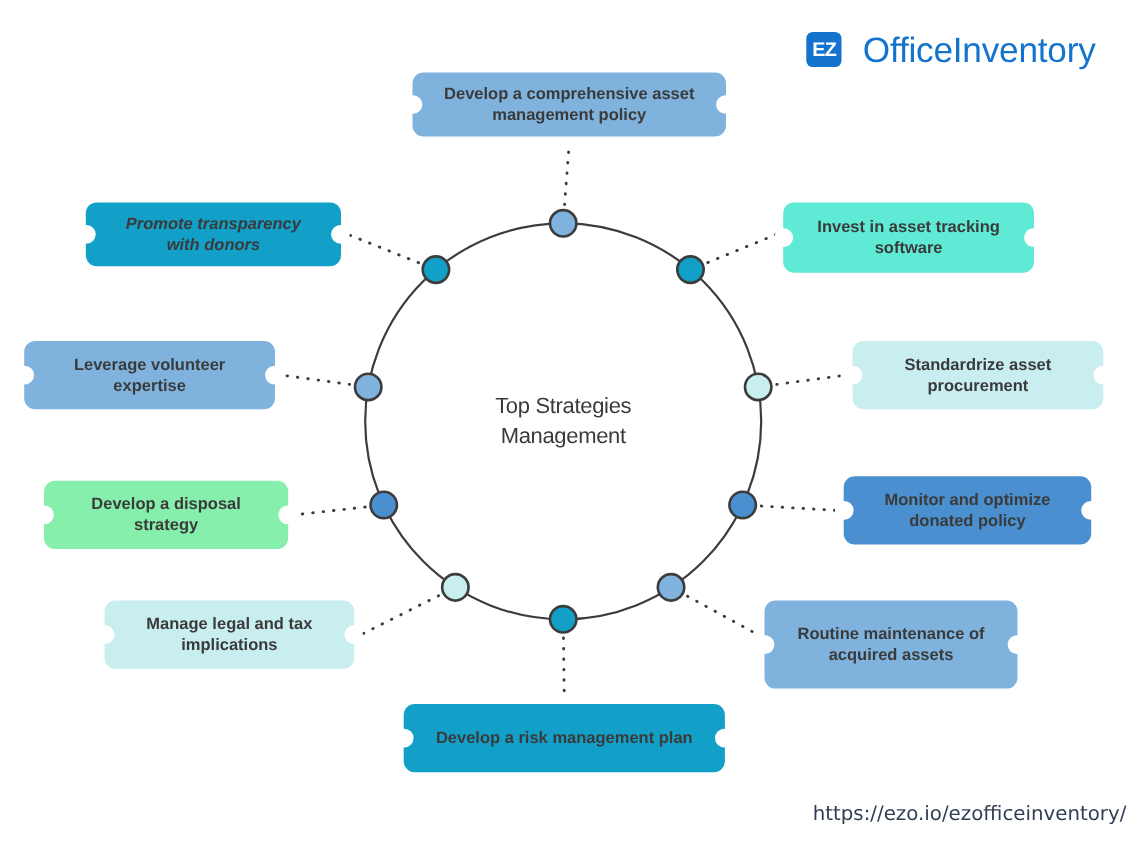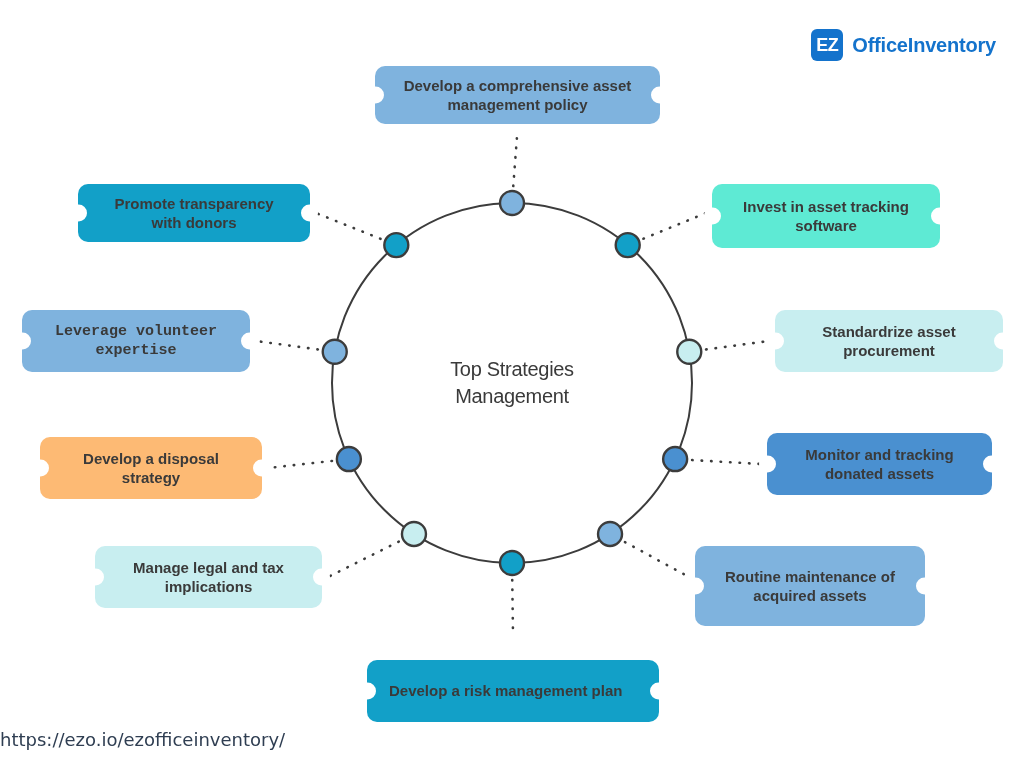--- a/index.html
+++ b/index.html
@@ -24,40 +24,40 @@
     height: 768px;
   }
 
   
   #brand {
     position: absolute;
     right: 28px;
     top: 28px;
     display: flex;
     align-items: center;
-    gap: 9px;
+    gap: 19px;
     height: 34px;
   }
   #brand .mark {
     width: 32px;
     height: 32px;
     border-radius: 6px;
     background: #1473CC;
     color: #ffffff;
     font-size: 18px;
     font-weight: bold;
     letter-spacing: -0.5px;
     display: flex;
     align-items: center;
     justify-content: center;
     font-family: "Liberation Sans", sans-serif;
   }
   #brand .wordmark {
-    font-size: 20px;
-    font-weight: bold;
+    font-size: 32px;
+    font-weight: normal;
     color: #1473CC;
     letter-spacing: -0.2px;
     white-space: nowrap;
   }
 
   
   #ring-svg {
     position: absolute;
     left: 0;
     top: 0;
@@ -81,21 +81,21 @@
     letter-spacing: -0.3px;
   }
   #center-title .ln { display: block; white-space: nowrap; }
 
   
   .banner {
     position: absolute;
     box-sizing: border-box;
     display: flex;
     align-items: center;
-    justify-content: flex-start;
+    justify-content: center;
     text-align: center;
     font-size: 15px;
     font-weight: bold;
     line-height: 1.28;
     color: #3a3a3a;
     padding: 9px 22px;
     border-radius: 10px;
   }
   .banner .txt { display: block; }
 
@@ -113,21 +113,21 @@
   }
   .banner::before { left: -8px; }
   .banner::after  { right: -8px; }
 
   
   #footer-url {
     position: absolute;
     left: 0;
     right: 0;
     top: 729px;
-    text-align: left;
+    text-align: right;
     font-size: 18px;
     color: #2f3e52;
     font-family: "DejaVu Sans", sans-serif;
   }
 </style>
 </head>
 <body>
 
 <div id="stage">
 
@@ -169,37 +169,37 @@
       <div class="banner" style="left: 375px; top: 66px; width: 285px; height: 58px; background: rgb(127, 179, 222);">
         <span class="txt">Develop a comprehensive asset management policy</span>
       </div>
       <div class="banner" style="left: 712px; top: 184px; width: 228px; height: 64px; background: #5eead4;">
         <span class="txt">Invest in asset tracking software</span>
       </div>
       <div class="banner" style="left: 775px; top: 310px; width: 228px; height: 62px; background: rgb(200, 238, 240);">
         <span class="txt">Standardrize asset procurement</span>
       </div>
       <div class="banner" style="left: 767px; top: 433px; width: 225px; height: 62px; background: rgb(74, 144, 208);">
-        <span class="txt">Monitor and tracking donated assets</span>
+        <span class="txt">Monitor and optimize donated policy</span>
       </div>
       <div class="banner" style="left: 695px; top: 546px; width: 230px; height: 80px; background: rgb(127, 179, 222);">
         <span class="txt">Routine maintenance of acquired assets</span>
       </div>
-      <div class="banner" style="left: 367px; top: 640px; width: 292px; height: 62px; background: rgb(18, 160, 200); margin-top: 20px;">
+      <div class="banner" style="left: 367px; top: 640px; width: 292px; height: 62px; background: rgb(18, 160, 200);">
         <span class="txt">Develop a risk management plan</span>
       </div>
       <div class="banner" style="left: 95px; top: 546px; width: 227px; height: 62px; background: rgb(200, 238, 240);">
         <span class="txt">Manage legal and tax implications</span>
       </div>
-      <div class="banner" style="left: 40px; top: 437px; width: 222px; height: 62px; background: #fdba74;">
+      <div class="banner" style="left: 40px; top: 437px; width: 222px; height: 62px; background: #86efac;">
         <span class="txt">Develop a disposal strategy</span>
       </div>
-      <div class="banner" style="left: 22px; top: 310px; width: 228px; height: 62px; background: rgb(127, 179, 222); font-family: Liberation Mono, monospace;">
+      <div class="banner" style="left: 22px; top: 310px; width: 228px; height: 62px; background: rgb(127, 179, 222);">
         <span class="txt">Leverage volunteer expertise</span>
       </div>
-      <div class="banner" style="left: 78px; top: 184px; width: 232px; height: 58px; background: rgb(18, 160, 200);">
+      <div class="banner" style="left: 78px; top: 184px; width: 232px; height: 58px; background: rgb(18, 160, 200); font-style: italic;">
         <span class="txt">Promote transparency with donors</span>
       </div>
     </div>
 
   <div id="footer-url">https://ezo.io/ezofficeinventory/</div>
 
 </div>
 
 </body></html>

